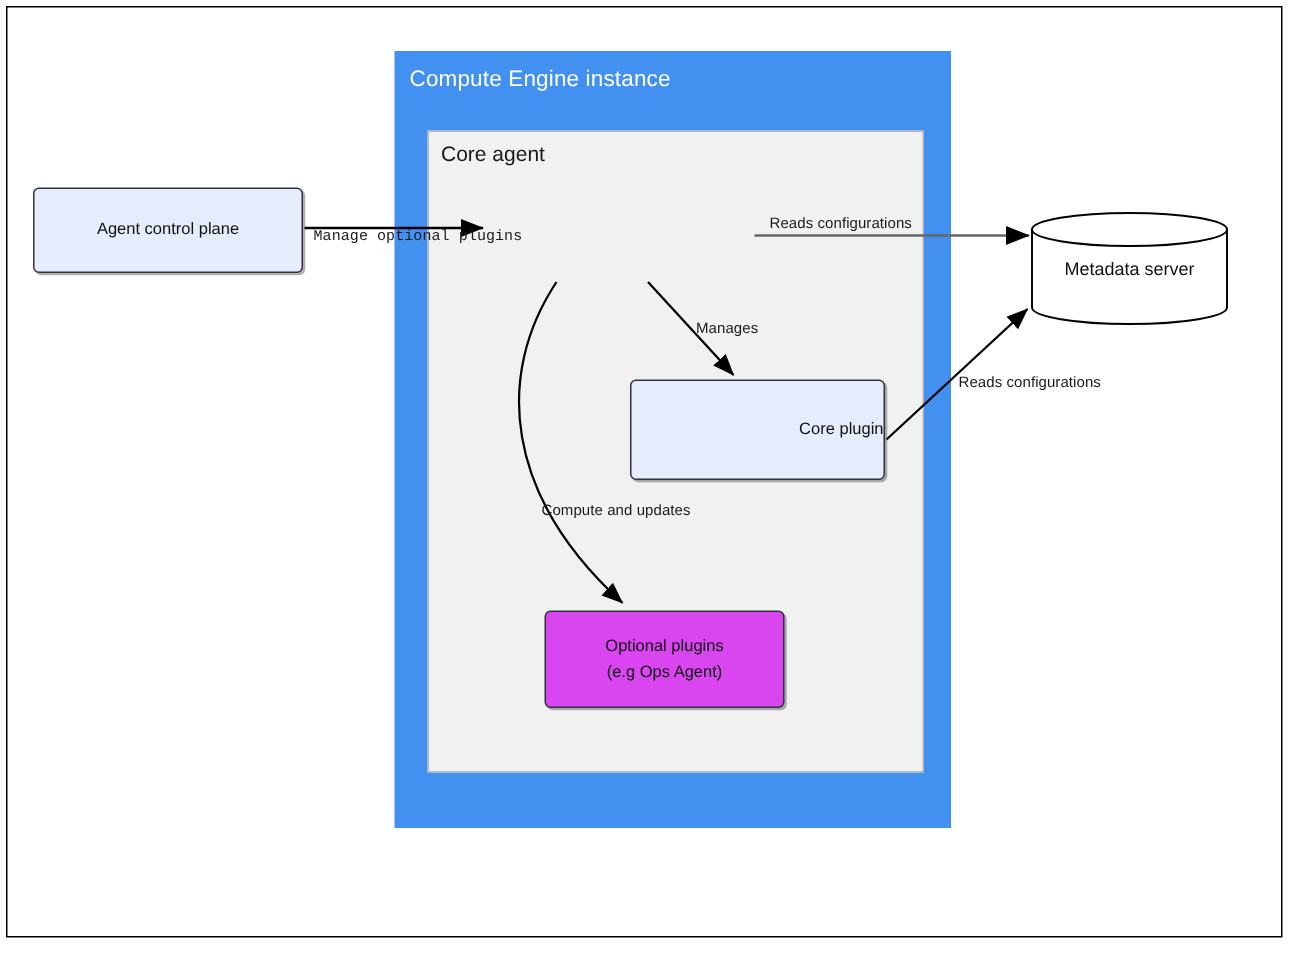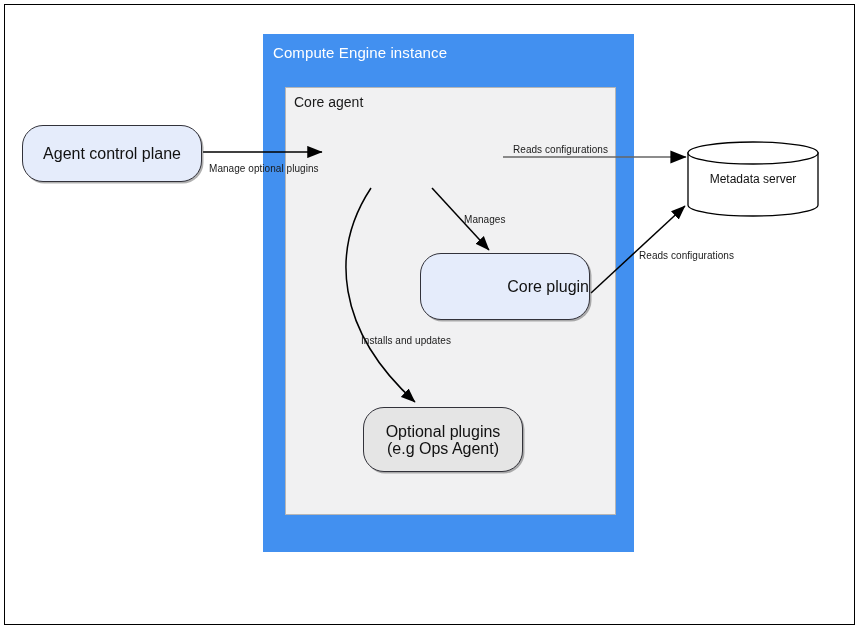--- a/index.html
+++ b/index.html
@@ -63,33 +63,33 @@
     font-size: 14px;
     color: #1a1a1a;
     white-space: nowrap;
   }
 
   
   .node {
     position: absolute;
     box-sizing: border-box;
     border: 1.4px solid #32323a;
-    border-radius: 21px;
+    border-radius: 4px;
     display: flex;
     flex-direction: column;
     align-items: center;
     justify-content: center;
-    font-size: 16px;
+    font-size: 11px;
     color: #111111;
     line-height: 17px;
     text-align: center;
     box-shadow: 1.5px 1.5px 0 rgba(80,80,80,0.45);
   }
   .node.blue  { background: #e5ecfb; }
-  .node.tan   { background: #e5e5e5; text-align: right; }
+  .node.tan   { background: #d946ef; text-align: right; }
 
   #node-agent-control-plane {
     left: 22px;  top: 125px;  width: 180px; height: 57px;
   }
   #node-guest-agent-manager {
     left: 324px; top: 118px;  width: 178px; height: 68px;
   }
   #node-core-plugin {
     left: 420px; top: 253px;  width: 170px; height: 67px; align-items: flex-end;
   }
@@ -128,21 +128,21 @@
   }
 
   
   .edge-label {
     position: absolute;
     font-size: 10px;
     color: #1a1a1a;
     white-space: nowrap;
     letter-spacing: 0.05px;
   }
-  #label-manage-optional-plugins { left: 209px; top: 163px; }
+  #label-manage-optional-plugins { left: 209px; top: 153px; font-family: Liberation Mono, monospace; }
   #label-reads-configurations-top { left: 513px; top: 144px; }
   #label-manages { left: 464px; top: 214px; }
   #label-installs-and-updates { left: 361px; top: 335px; }
   #label-reads-configurations-core { left: 639px; top: 250px; }
 </style>
 </head>
 <body>
 
 <div id="canvas">
 
@@ -197,17 +197,17 @@
   <div id="node-metadata-server">
     <div id="metadata-server-label">Metadata server</div>
   </div>
 
   <div class="edge-label" id="label-manage-optional-plugins">Manage optional plugins</div>
 
   <div class="edge-label" id="label-reads-configurations-top">Reads configurations</div>
 
   <div class="edge-label" id="label-manages">Manages</div>
 
-  <div class="edge-label" id="label-installs-and-updates">Installs and updates</div>
+  <div class="edge-label" id="label-installs-and-updates">Compute and updates</div>
 
   <div class="edge-label" id="label-reads-configurations-core">Reads configurations</div>
 
 </div>
 
 </body></html>

